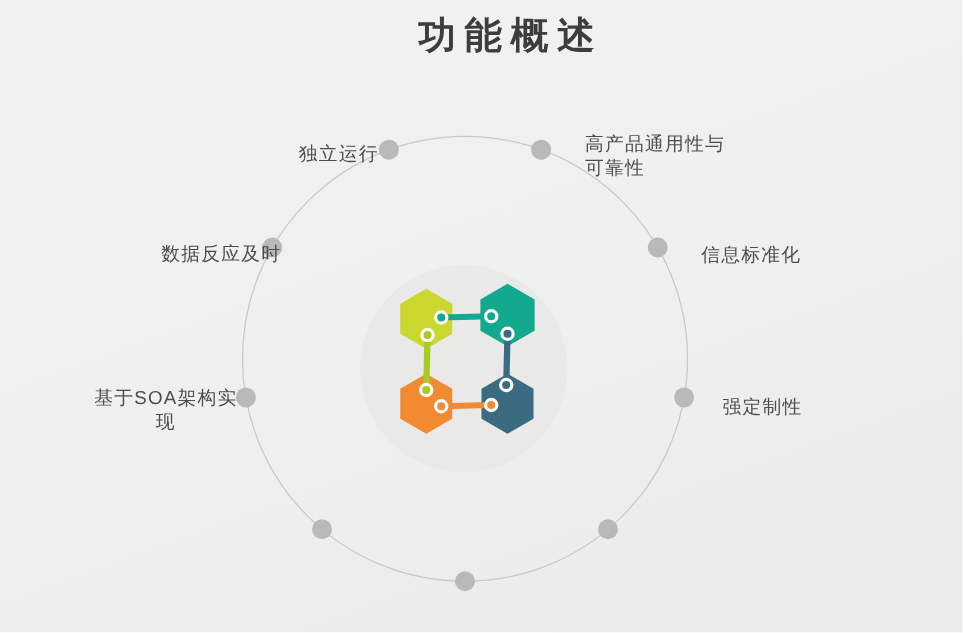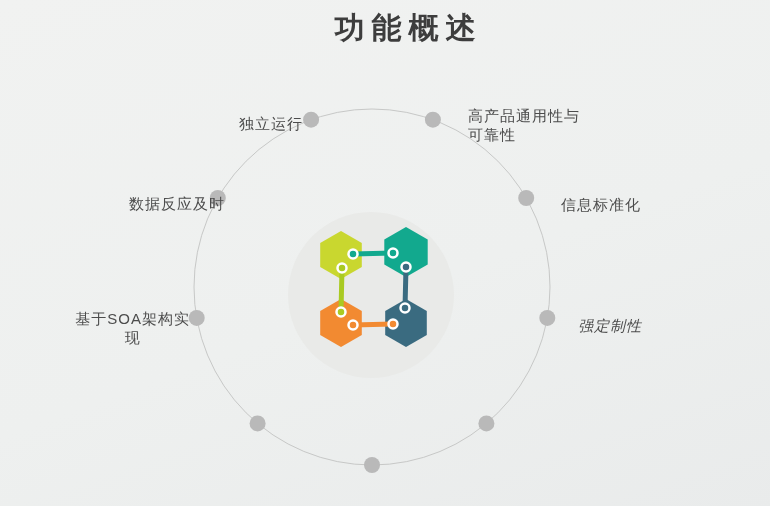--- a/index.html
+++ b/index.html
@@ -17,21 +17,21 @@
   .diagram-svg{position:absolute;left:0;top:0;}
   .label{
     position:absolute;font-size:15px;line-height:19px;color:#4c4c4c;
     letter-spacing:1px;white-space:pre-line;
   }
   .lbl-independent{right:487px;top:114px;text-align:right;}
   .lbl-versatility{left:468px;top:106px;text-align:left;}
   .lbl-data-response{right:565px;top:194px;text-align:right;}
   .lbl-standardization{left:561px;top:195px;text-align:right;}
   .lbl-soa{right:600px;top:309px;text-align:center;}
-  .lbl-customization{left:578px;top:316px;text-align:right;font-style:italic;}
+  .lbl-customization{left:578px;top:316px;text-align:right;}
 </style>
 </head>
 <body>
 
 <div class="stage">
 
   <h1 class="page-title">功能概述</h1>
 
   <svg class="diagram-svg" width="770" height="506" viewBox="0 0 770 506">
       <circle cx="372" cy="287" r="178" fill="none" stroke="#c7c8c7" stroke-width="1"></circle>

